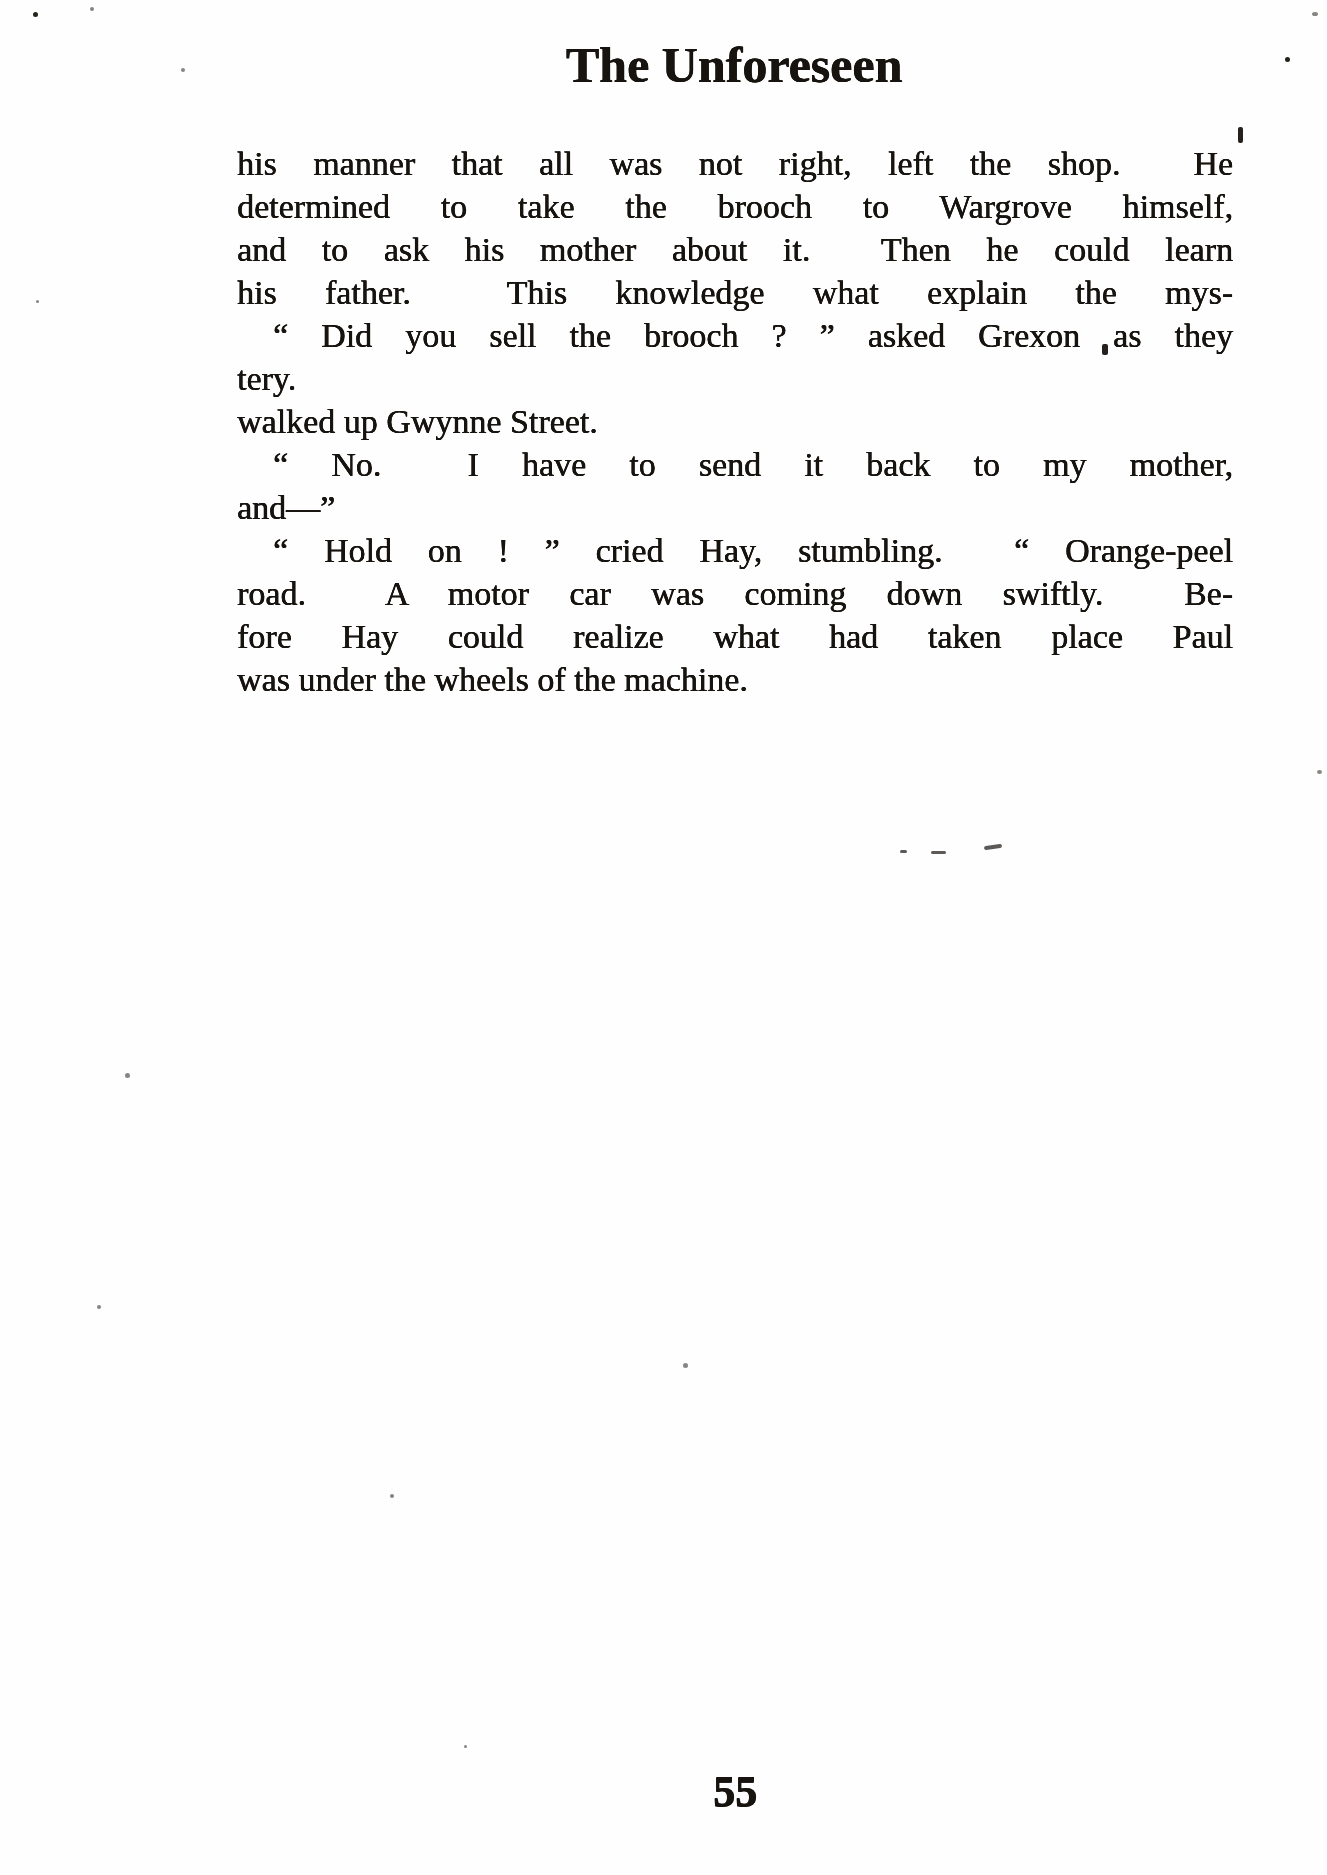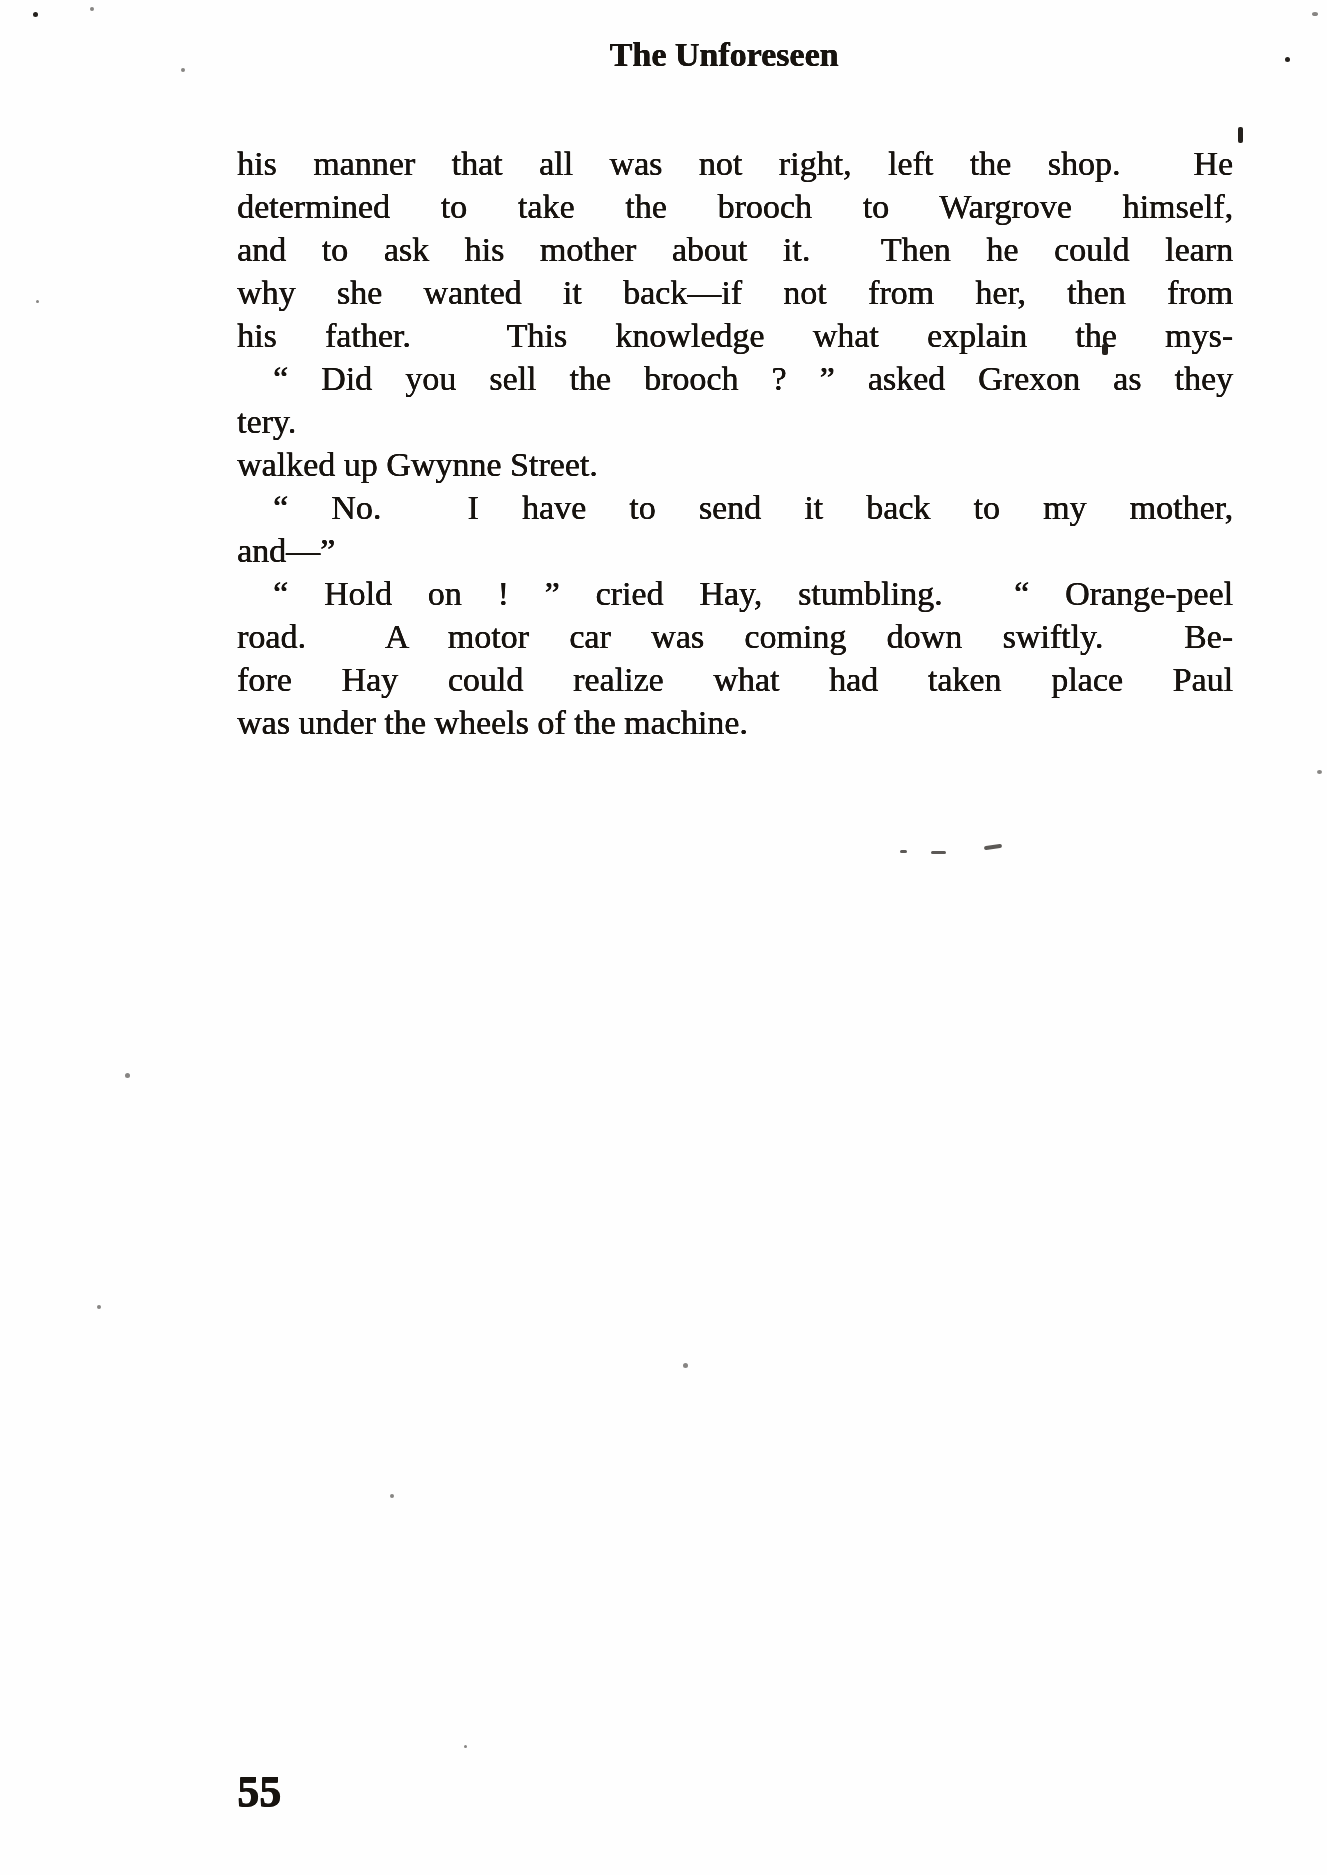--- a/index.html
+++ b/index.html
@@ -15,25 +15,25 @@
     font-family: "Liberation Serif", serif;
     color: var(--ink, #17130f);
   }
   .scan-page {
     position: absolute;
     inset: 0;
   }
   
   .page-title {
     position: absolute;
-    left: 226px;
+    left: 236px;
     top: 36px;
     width: 996px;
     text-align: center;
-    font-size: 34px;
+    font-size: 50px;
     font-weight: bold;
     letter-spacing: 0px;
     white-space: nowrap;
     text-shadow: 0.5px 0 0 currentColor, 0 0.4px 0 currentColor;
   }
   
   .page-body {
     position: absolute;
     left: 237px;
     top: 142px;
@@ -53,20 +53,21 @@
   }
   .line.indent {
     text-indent: 36px;
   }
   
   .page-number {
     position: absolute;
     left: 237px;
     top: 1766px;
     width: 996px;
+    text-align: center;
     font-size: 44px;
     font-weight: bold;
     text-shadow: 0.8px 0 0 currentColor, 0 0.8px 0 currentColor, 0.5px 0.5px 0 currentColor;
   }
   
   .speck {
     position: absolute;
     background: #25211d;
     border-radius: 50%;
   }
@@ -83,21 +84,20 @@
 <body style="--ink: #17130f; --paper: #fefefe;">
 
 <div class="scan-page">
 
   <div class="page-title">The Unforeseen</div>
 
   <div class="page-body">
     <div class="line justify">his manner that all was not right, left the shop.  He</div>
     <div class="line justify">determined to take the brooch to Wargrove himself,</div>
     <div class="line justify">and to ask his mother about it.  Then he could learn</div>
-    <div class="line justify">why she wanted it back—if not from her, then from</div>
     <div class="line justify">his father.  This knowledge what explain the mys-</div>
     <div class="line justify indent">“ Did you sell the brooch ? ” asked Grexon as they</div>
     <div class="line">tery.</div>
     <div class="line">walked up Gwynne Street.</div>
     <div class="line justify indent">“ No.  I have to send it back to my mother,</div>
     <div class="line">and—”</div>
     <div class="line justify indent">“ Hold on ! ” cried Hay, stumbling.  “ Orange-peel</div>
     <div class="line justify">road.  A motor car was coming down swiftly.  Be-</div>
     <div class="line justify">fore Hay could realize what had taken place Paul</div>
     <div class="line">was under the wheels of the machine.</div>

